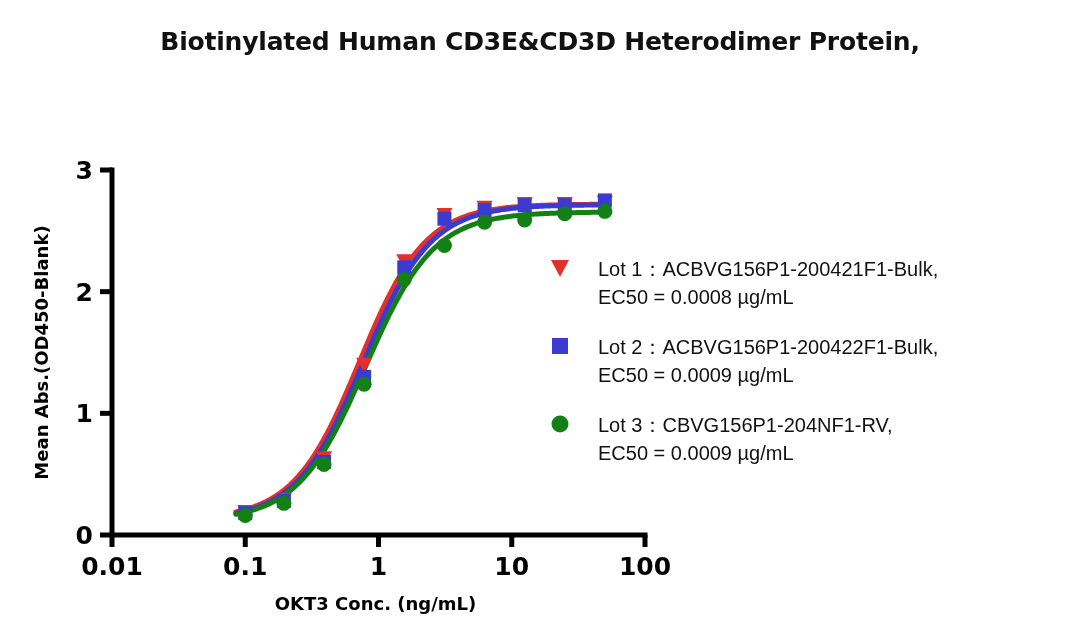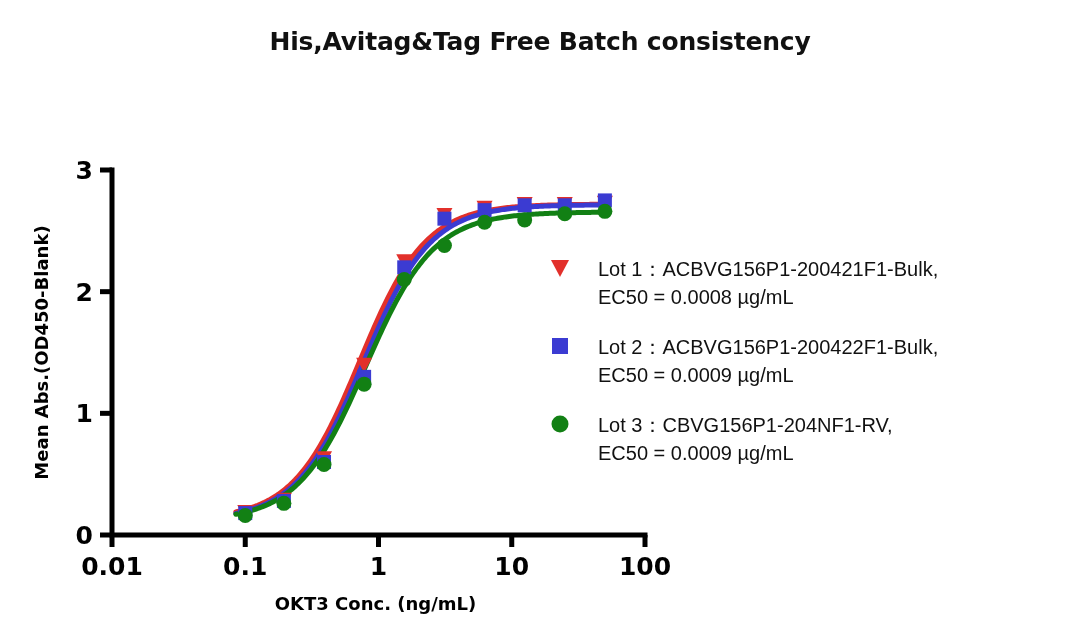--- a/index.html
+++ b/index.html
@@ -22,21 +22,21 @@
   .ticklbl{font-size:25px;font-weight:bold;fill:#000;}
   .axtitle{font-size:18px;font-weight:bold;fill:#000;}
   .legtext{font-family:"Liberation Sans", sans-serif;font-size:20px;fill:#111;}
 </style>
 </head>
 <body>
 
 <div id="chart-root">
 
   <div class="ttl">
-    <div>His,Avitag&amp;Tag Free Batch consistency</div>
+    <div>Biotinylated Human CD3E&amp;CD3D Heterodimer Protein,</div>
   </div>
 
   <svg id="plot" width="1080" height="633">
       <path d="M 112 170 L 112 535 L 645 535" stroke="#000" stroke-width="5" fill="none" stroke-linecap="square"></path>
       <line x1="112" y1="535" x2="112" y2="547" stroke="#000" stroke-width="5"></line>
       <text x="112" y="575" class="ticklbl" text-anchor="middle">0.01</text>
       <line x1="245.25" y1="535" x2="245.25" y2="547" stroke="#000" stroke-width="5"></line>
       <text x="245.25" y="575" class="ticklbl" text-anchor="middle">0.1</text>
       <line x1="378.5" y1="535" x2="378.5" y2="547" stroke="#000" stroke-width="5"></line>
       <text x="378.5" y="575" class="ticklbl" text-anchor="middle">1</text>

